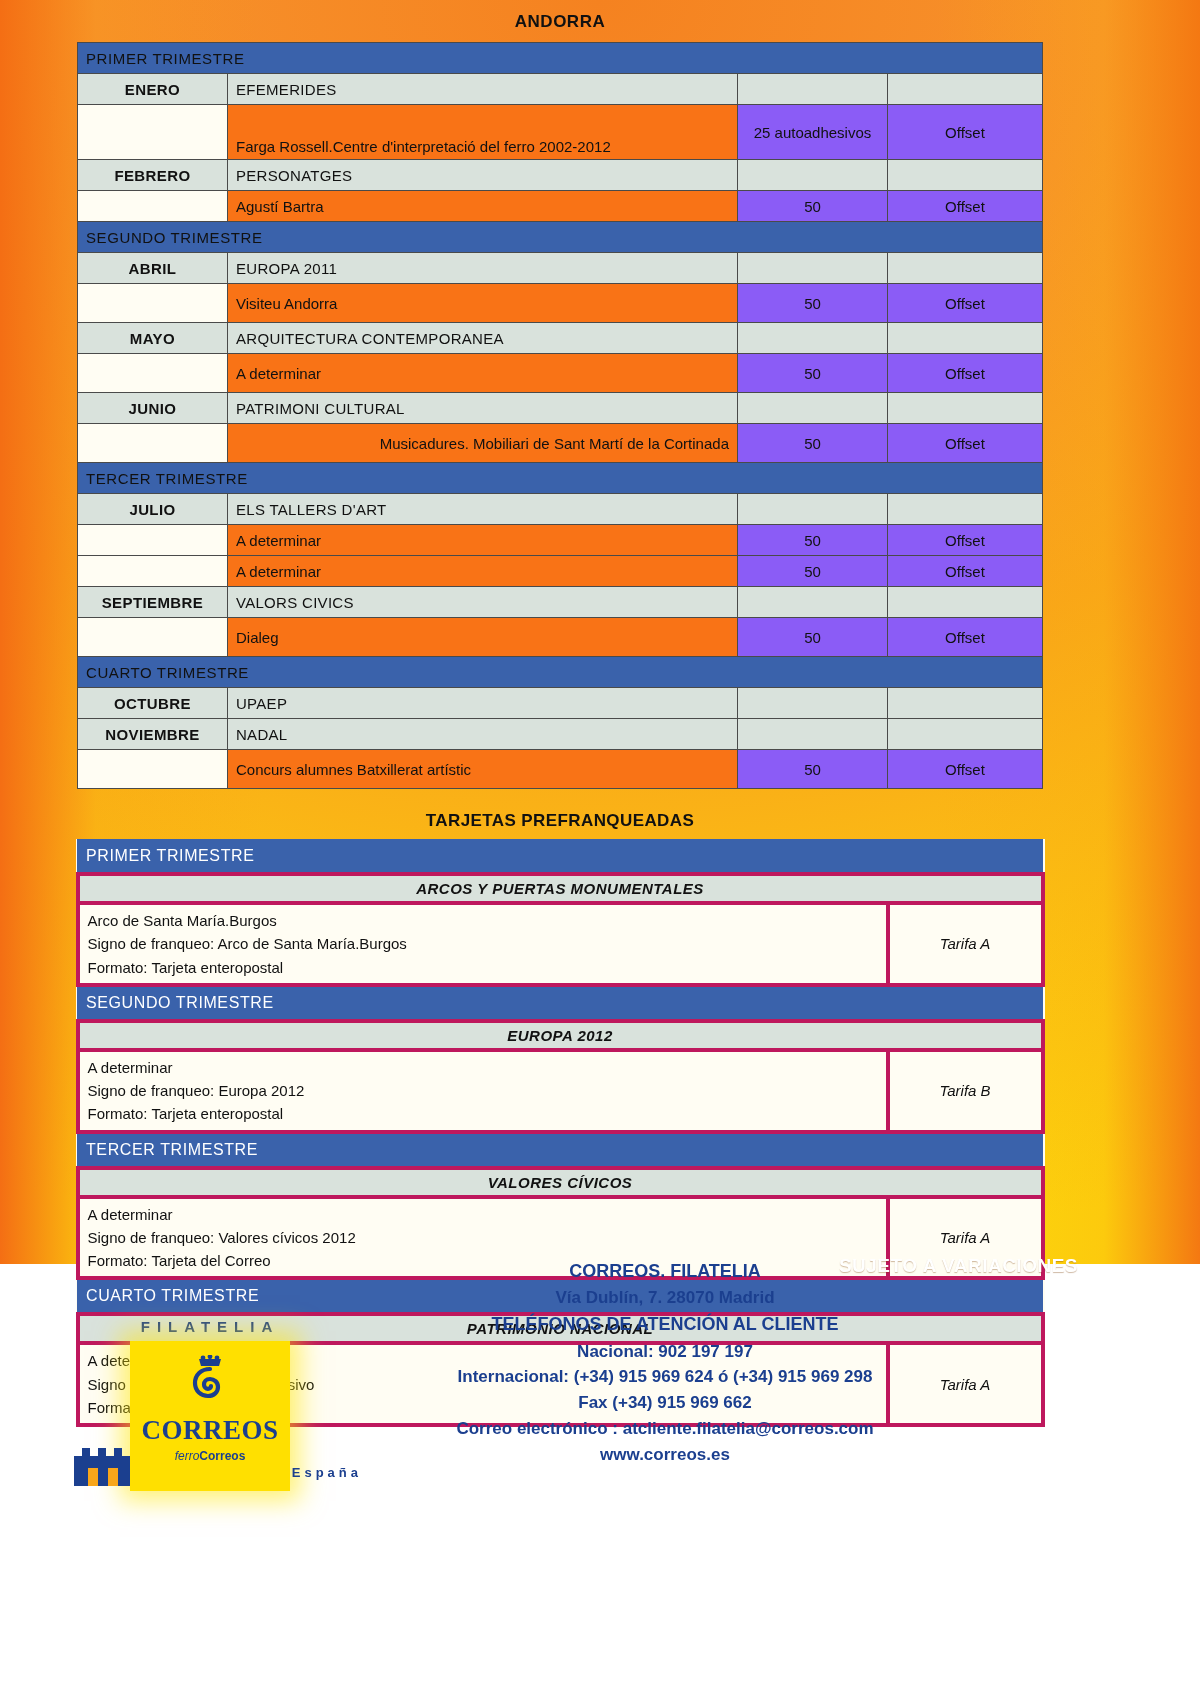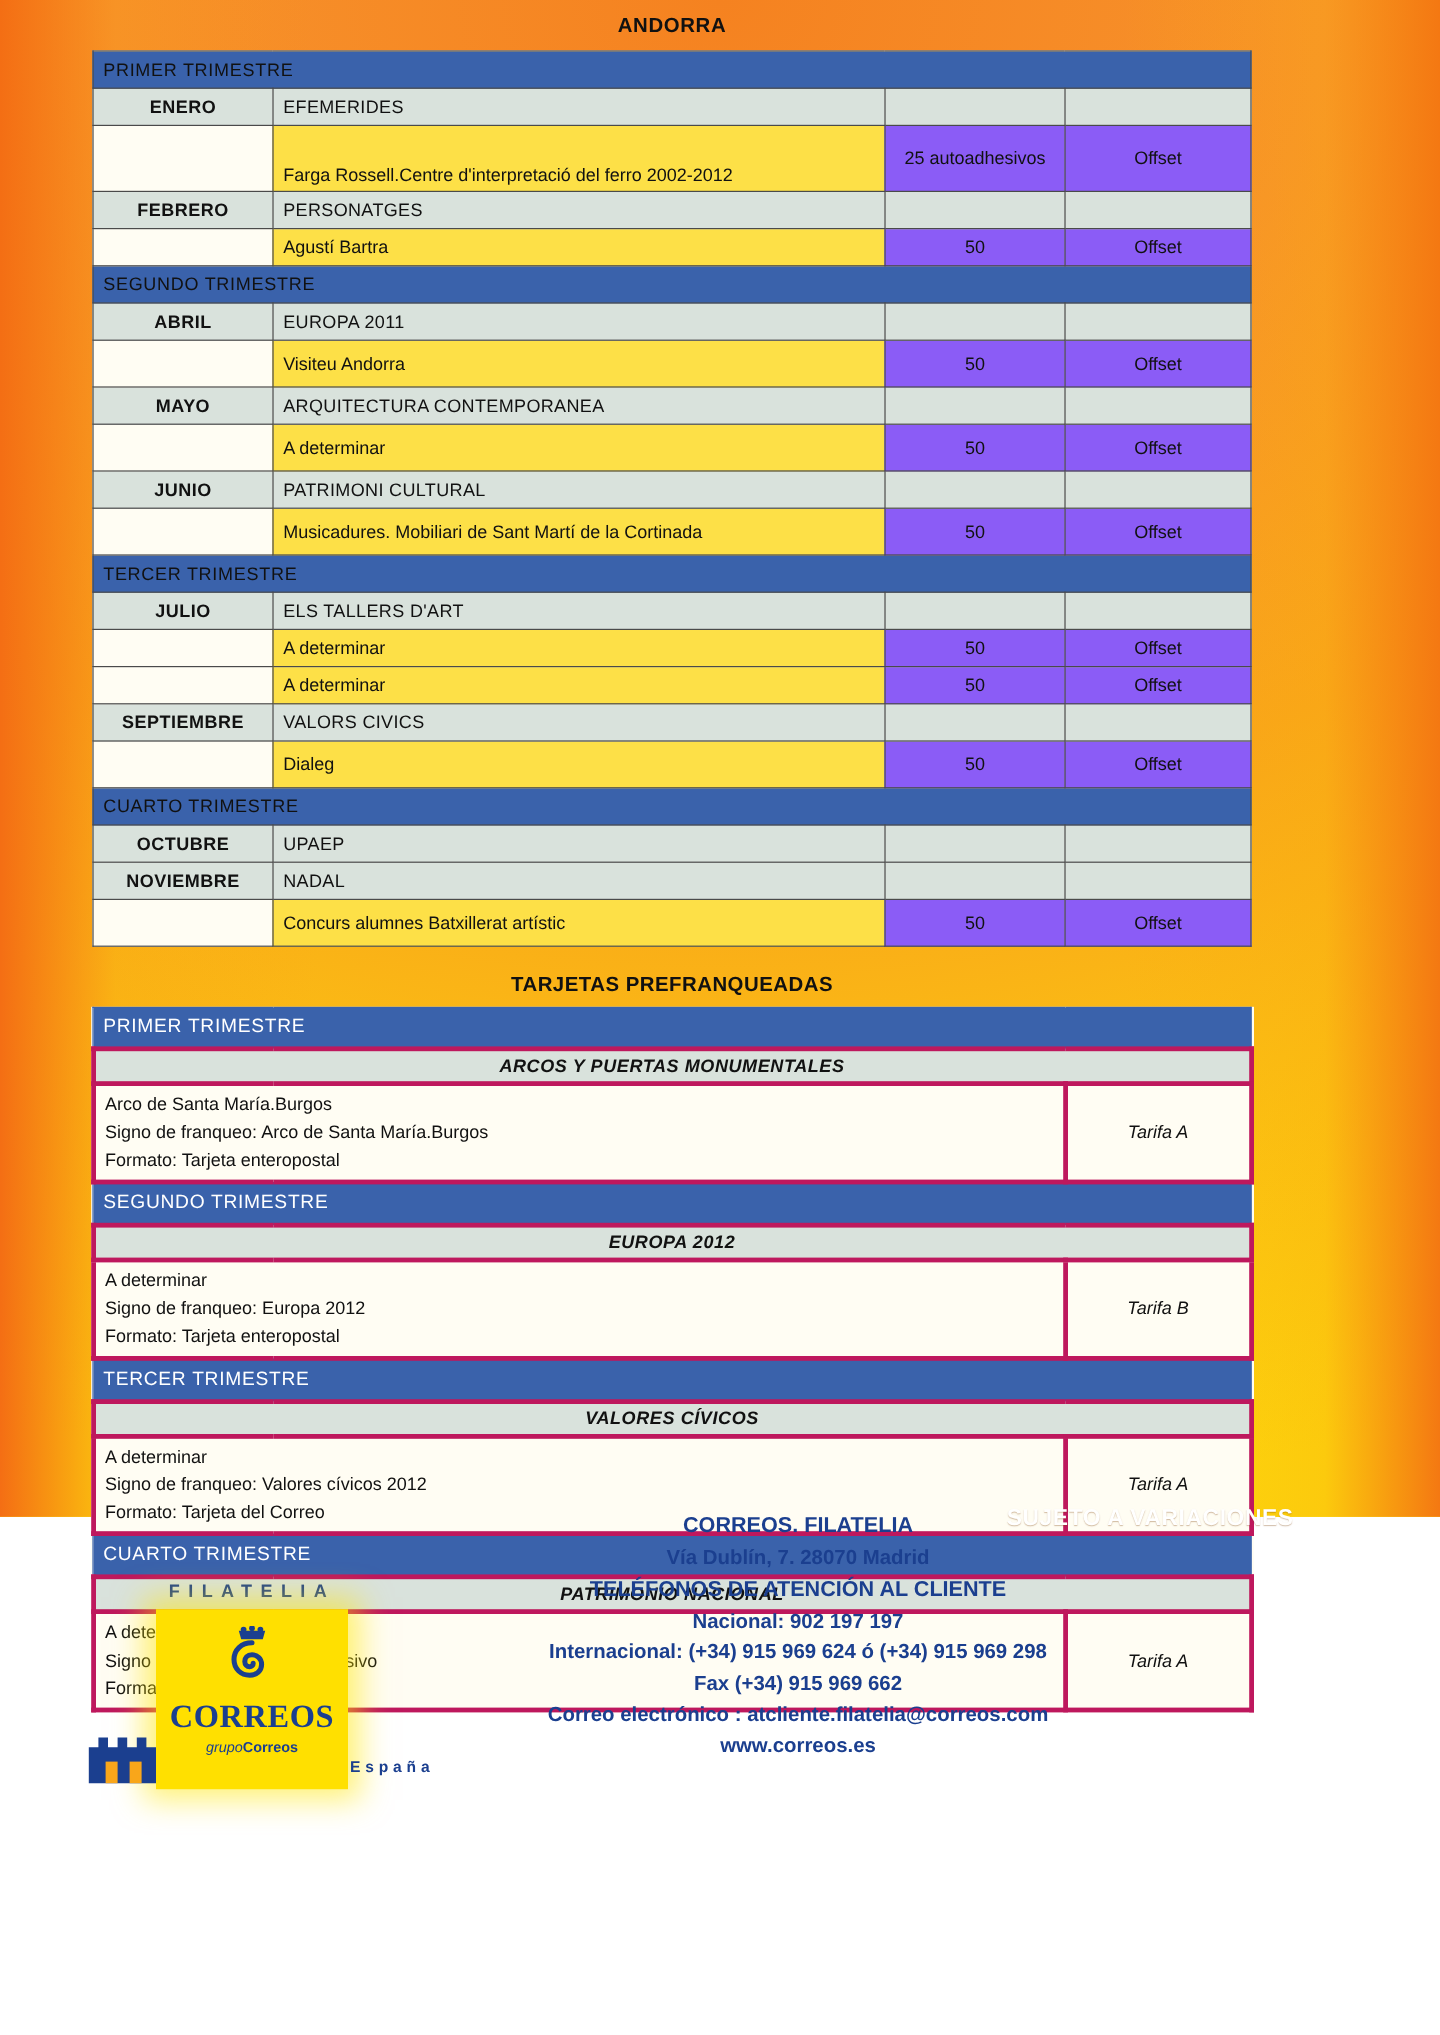--- a/index.html
+++ b/index.html
@@ -87,21 +87,21 @@
     background: #d9e2dc;
   }
   .empty-month {
     background: #fffdf3;
   }
   .num, .proc {
     text-align: center;
     background: #8b5cf6;
   }
   .desc {
-    background: #fde047;
+    background: #f97316;
     margin-top: 35px;
   }
 
   .sub-title {
     text-align: center;
     font-size: 17px;
     font-weight: bold;
     color: #111;
     margin-top: 22px;
     letter-spacing: 0.4px;
@@ -320,21 +320,21 @@
           <td class="proc">Offset</td>
         </tr>
         <tr>
           <td class="month">JUNIO</td>
           <td class="sectitle">PATRIMONI CULTURAL</td>
           <td class="bandcell"></td>
           <td class="bandcell"></td>
         </tr>
         <tr>
           <td class="empty-month"></td>
-          <td class="desc" style="height:30px;">Musicadures. Mobiliari de Sant Martí de la Cortinada</td>
+          <td class="desc" style="height:30px;text-align:right;">Musicadures. Mobiliari de Sant Martí de la Cortinada</td>
           <td class="num">50</td>
           <td class="proc">Offset</td>
         </tr>
 
         <tr class="qheader">
           <td colspan="4">TERCER TRIMESTRE</td>
         </tr>
         <tr>
           <td class="month">JULIO</td>
           <td class="sectitle">ELS TALLERS D'ART</td>
@@ -484,21 +484,21 @@
         <span class="crown">
           <svg width="54" height="52" viewBox="0 0 54 52">
             <path d="M16 4 h22 l-2 7 h-18 z" fill="#1b3f8f"></path>
             <circle cx="20" cy="3" r="2.4" fill="#1b3f8f"></circle>
             <circle cx="27" cy="1.8" r="2.4" fill="#1b3f8f"></circle>
             <circle cx="34" cy="3" r="2.4" fill="#1b3f8f"></circle>
             <path d="M27 14 c-9 0 -15 6 -15 14 c0 8 6 13 13 13 c6 0 10 -4 10 -9 c0 -5 -4 -8 -8 -8 c-4 0 -6 2.5 -6 5.5 c0 2.6 1.8 4.4 4 4.4 c1.8 0 3 -1.2 3 -2.8" fill="none" stroke="#1b3f8f" stroke-width="4.2" stroke-linecap="round"></path>
           </svg>
         </span>
         <div class="logo-correos">CORREOS</div>
-        <div class="logo-grupo"><span>grupo</span><b>Correos</b></div>
+        <div class="logo-grupo"><span>ferro</span><b>Correos</b></div>
       </div>
     </div>
 
     <span class="castle">
       <svg width="70" height="52" viewBox="0 0 70 52">
         <path d="M4 18 h8 v-8 h8 v8 h8 v-8 h8 v8 h8 v-8 h8 v8 h8 v30 h-56 z" fill="#1b3f8f"></path>
         <rect x="18" y="30" width="10" height="18" fill="#f9a61a"></rect>
         <rect x="38" y="30" width="10" height="18" fill="#f9a61a"></rect>
       </svg>
     </span>

